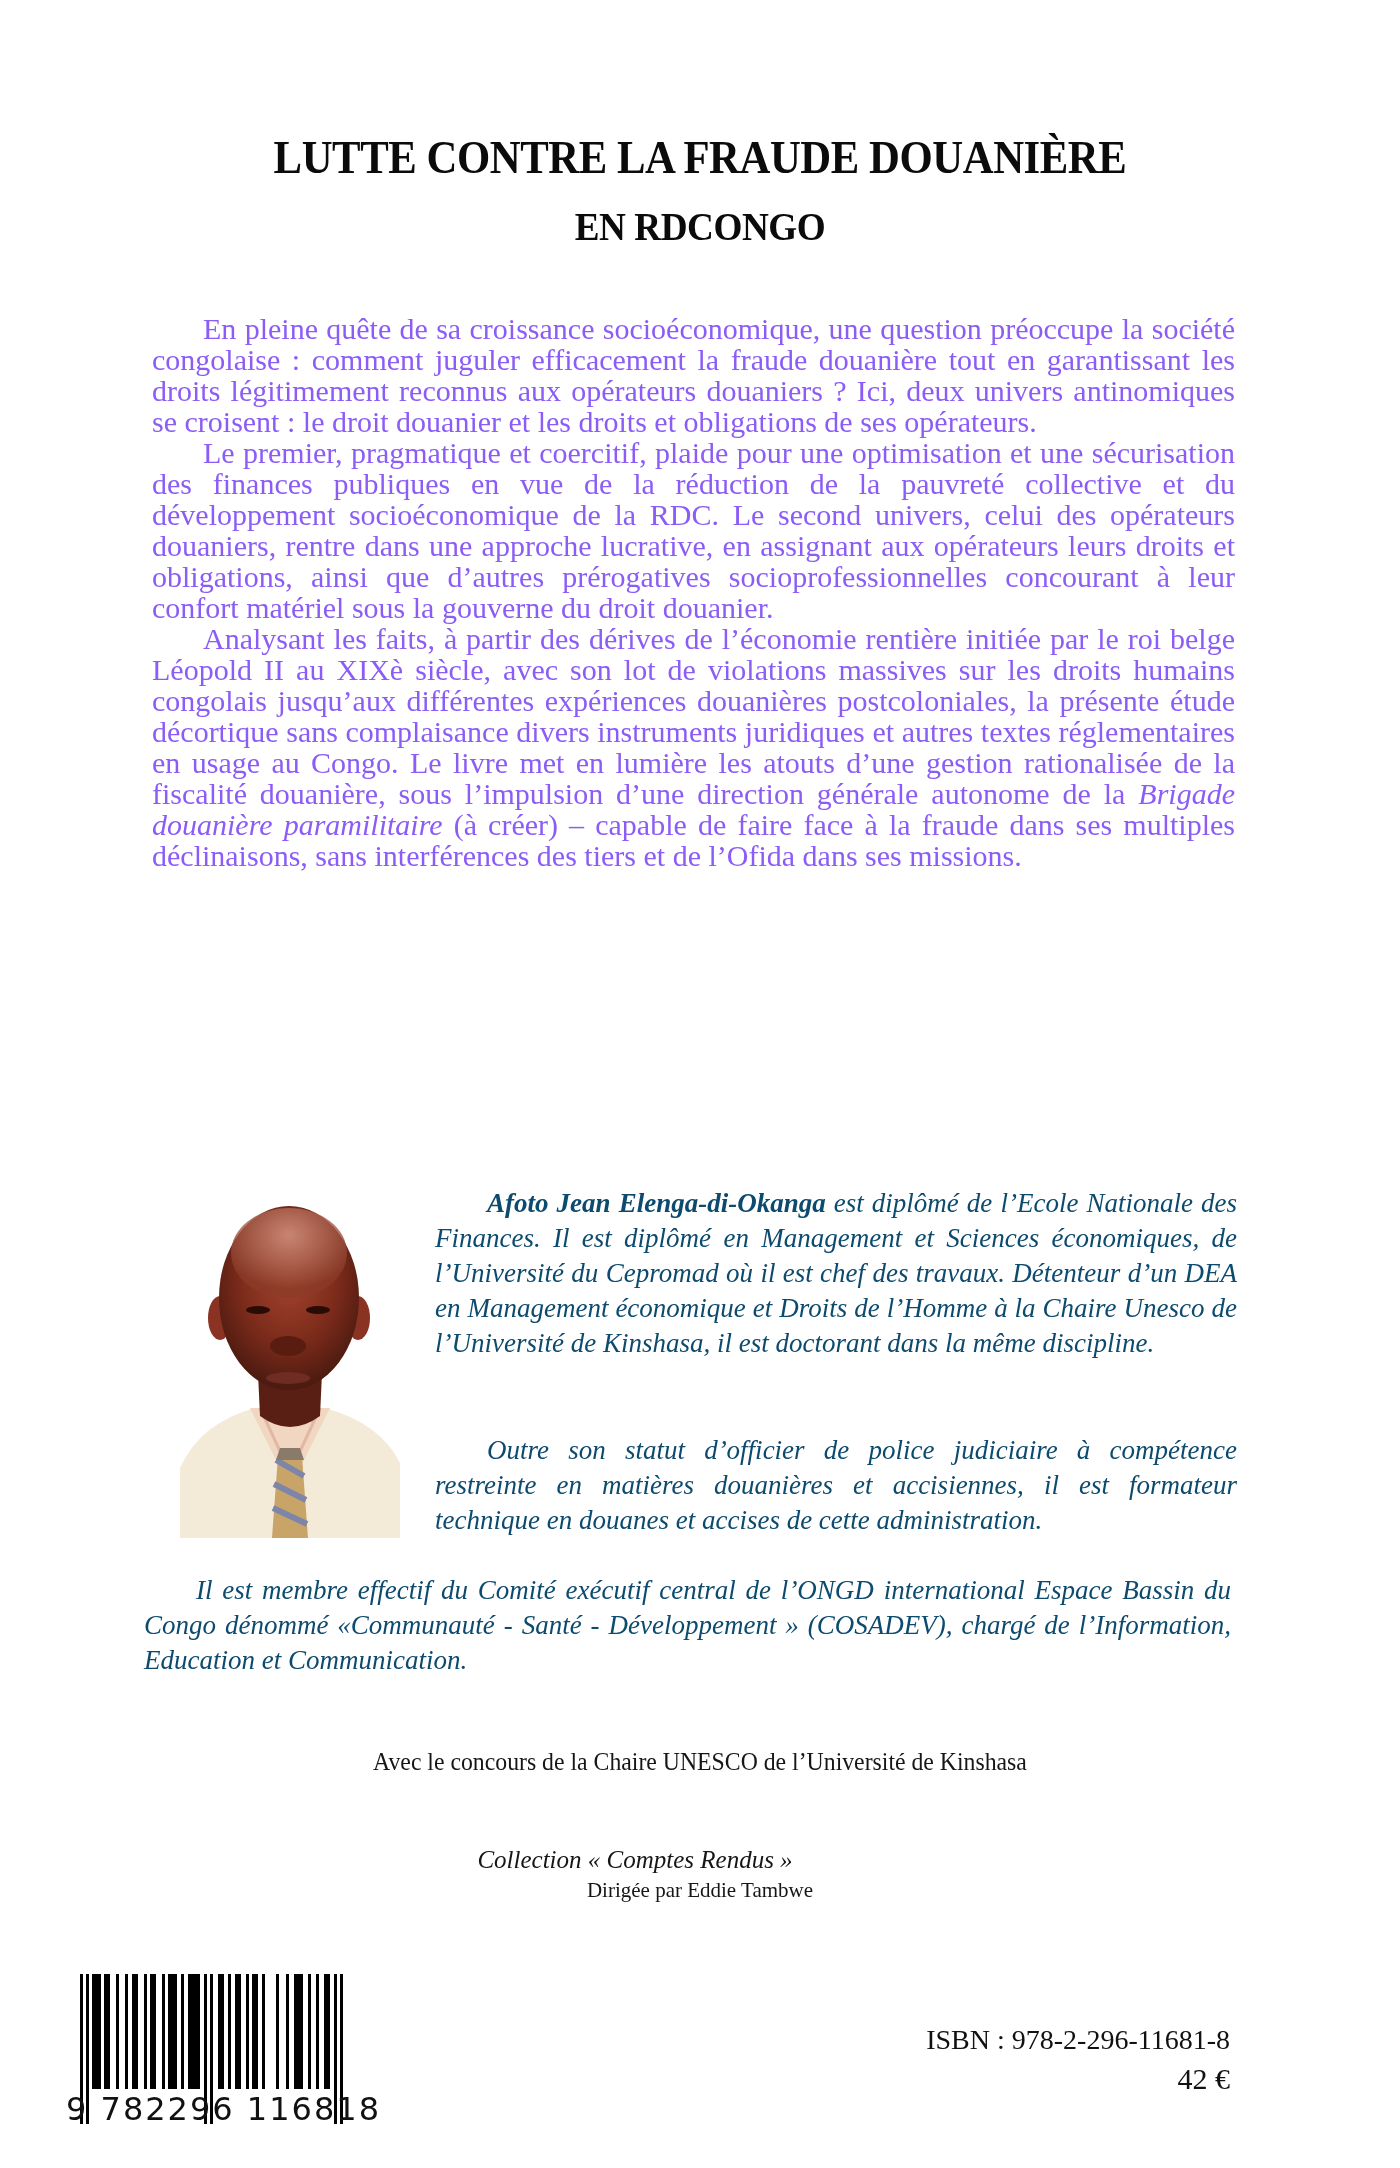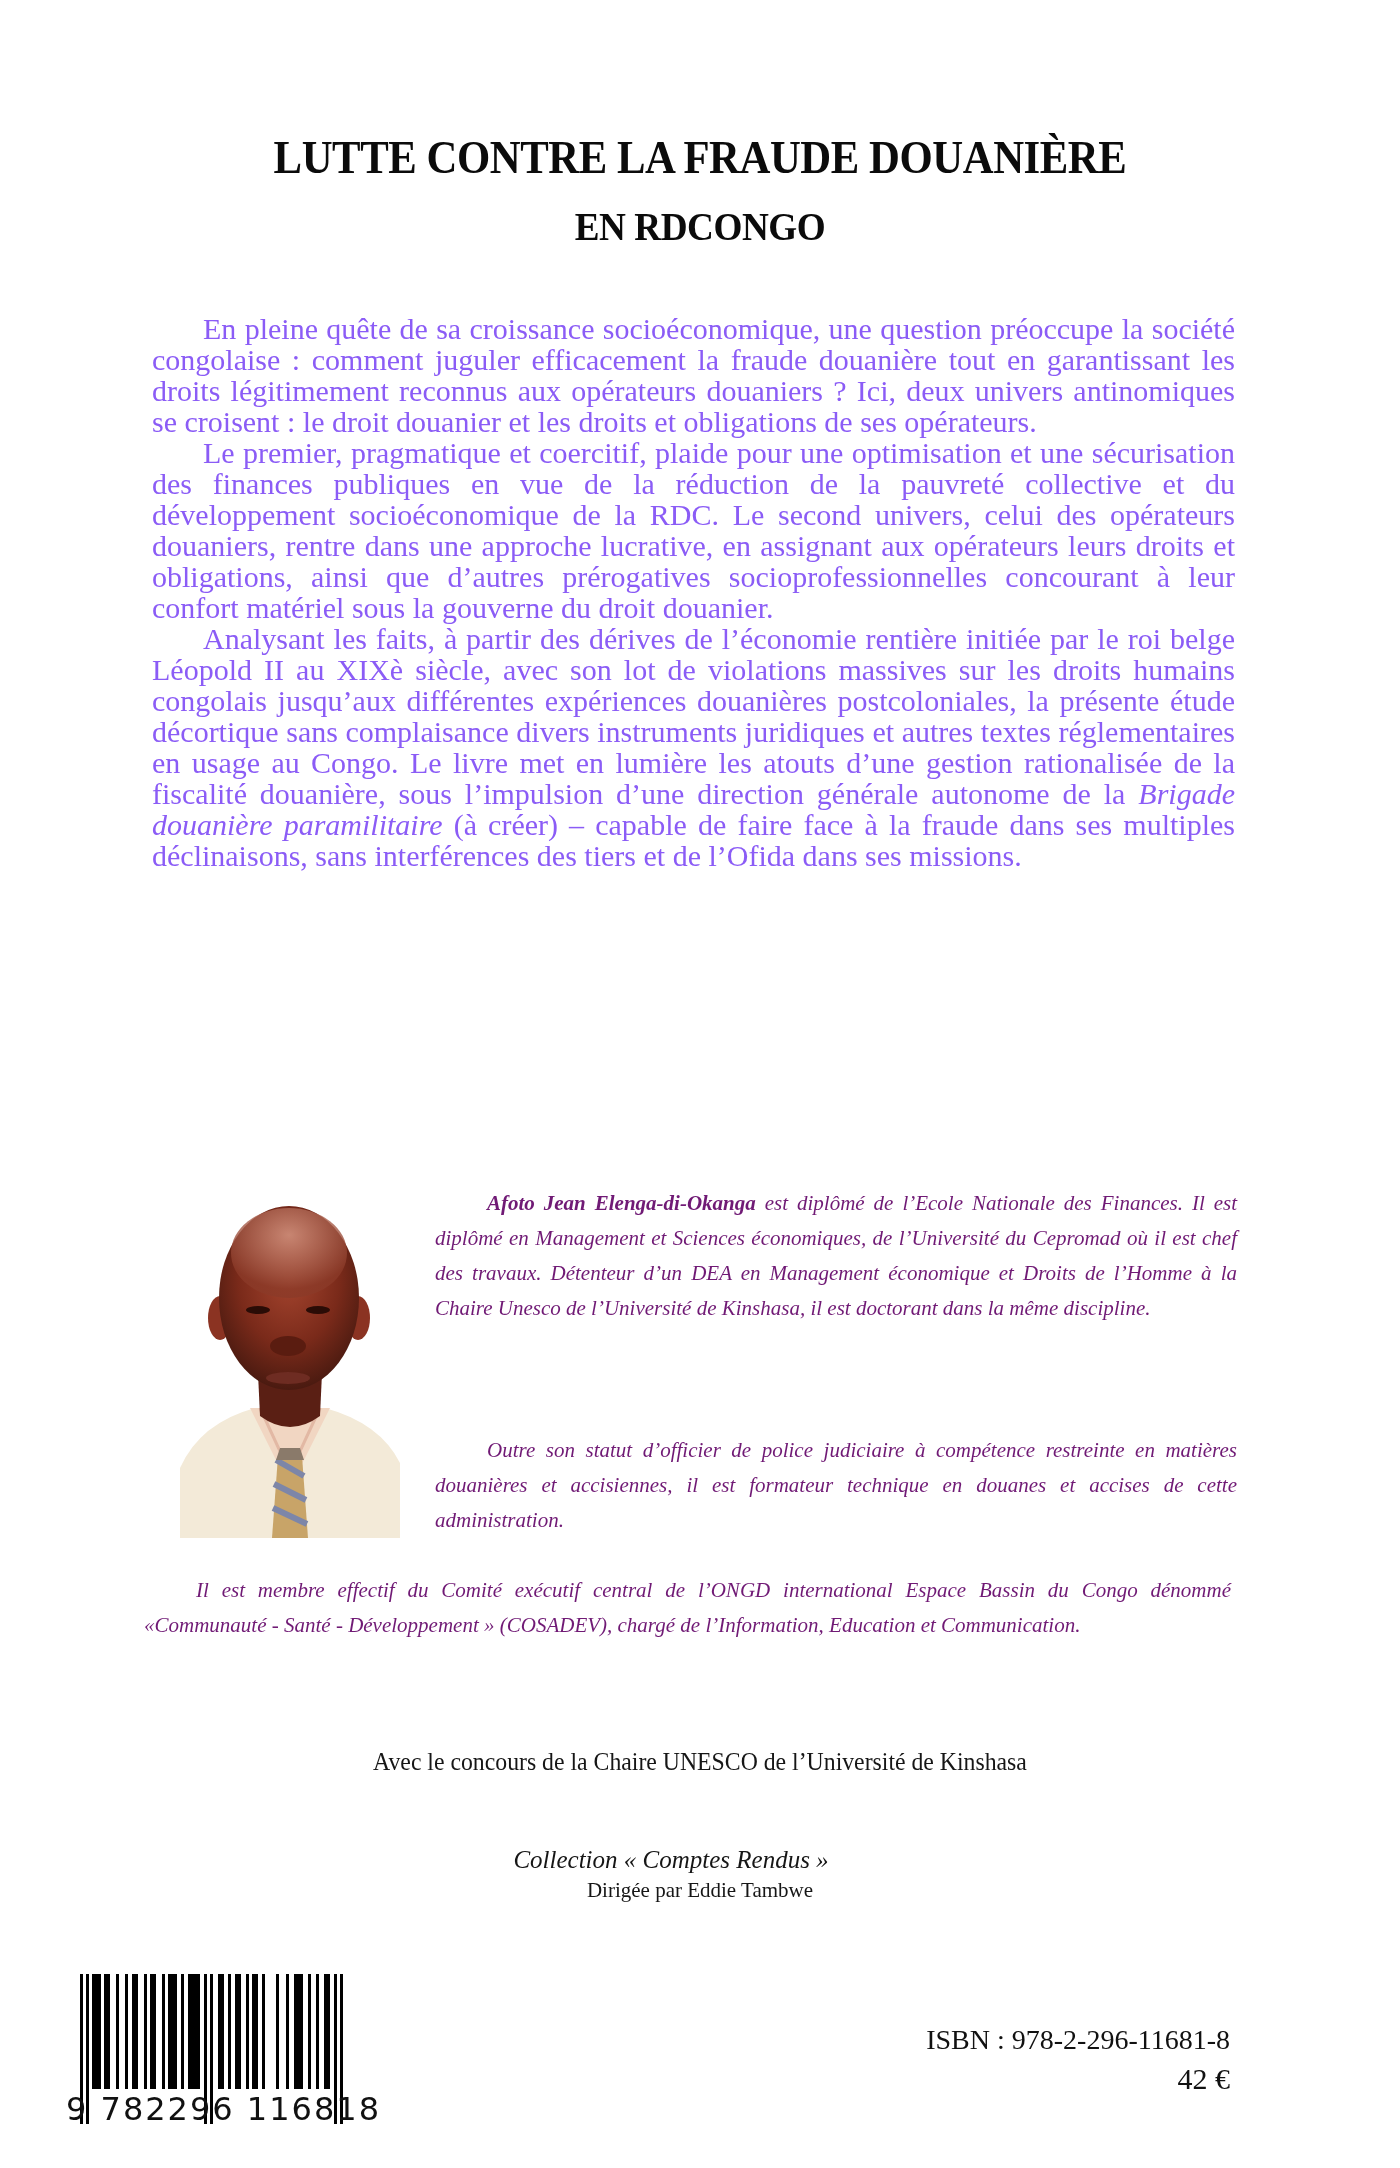--- a/index.html
+++ b/index.html
@@ -50,45 +50,44 @@
     
     .author-photo {
       left: 180px; top: 1198px;
       width: 220px; height: 340px;
       overflow: hidden;
     }
 
     
     .bio {
       font-style: italic;
-      font-size: 21px;
+      font-size: 27px;
       line-height: 35px;
       text-align: justify;
-      color: #701a75;
+      color: #0c4a6e;
     }
     .bio p { margin: 0; text-indent: 52px; text-align: justify; text-align-last: left; }
     .bio-1 { left: 435px; width: 802px; top: 1186px; }
     .bio-2 { left: 435px; width: 802px; top: 1433px; }
     .bio-3 { left: 144px; width: 1087px; top: 1573px; }
     .bio strong { font-weight: bold; }
 
     .support {
       left: 0; width: 1400px; top: 1748px;
       text-align: center;
       font-size: 25px;
       transform: scaleX(0.95);
       color: #161616;
     }
     .collection {
       left: 0; width: 1270px; top: 1846px;
       text-align: center;
       font-size: 25px;
       font-style: italic;
       color: #161616;
-      padding-left: 36px;
     }
     .directed {
       left: 0; width: 1400px; top: 1878px;
       text-align: center;
       font-size: 21px;
       color: #161616;
     }
 
     
     .barcode {

